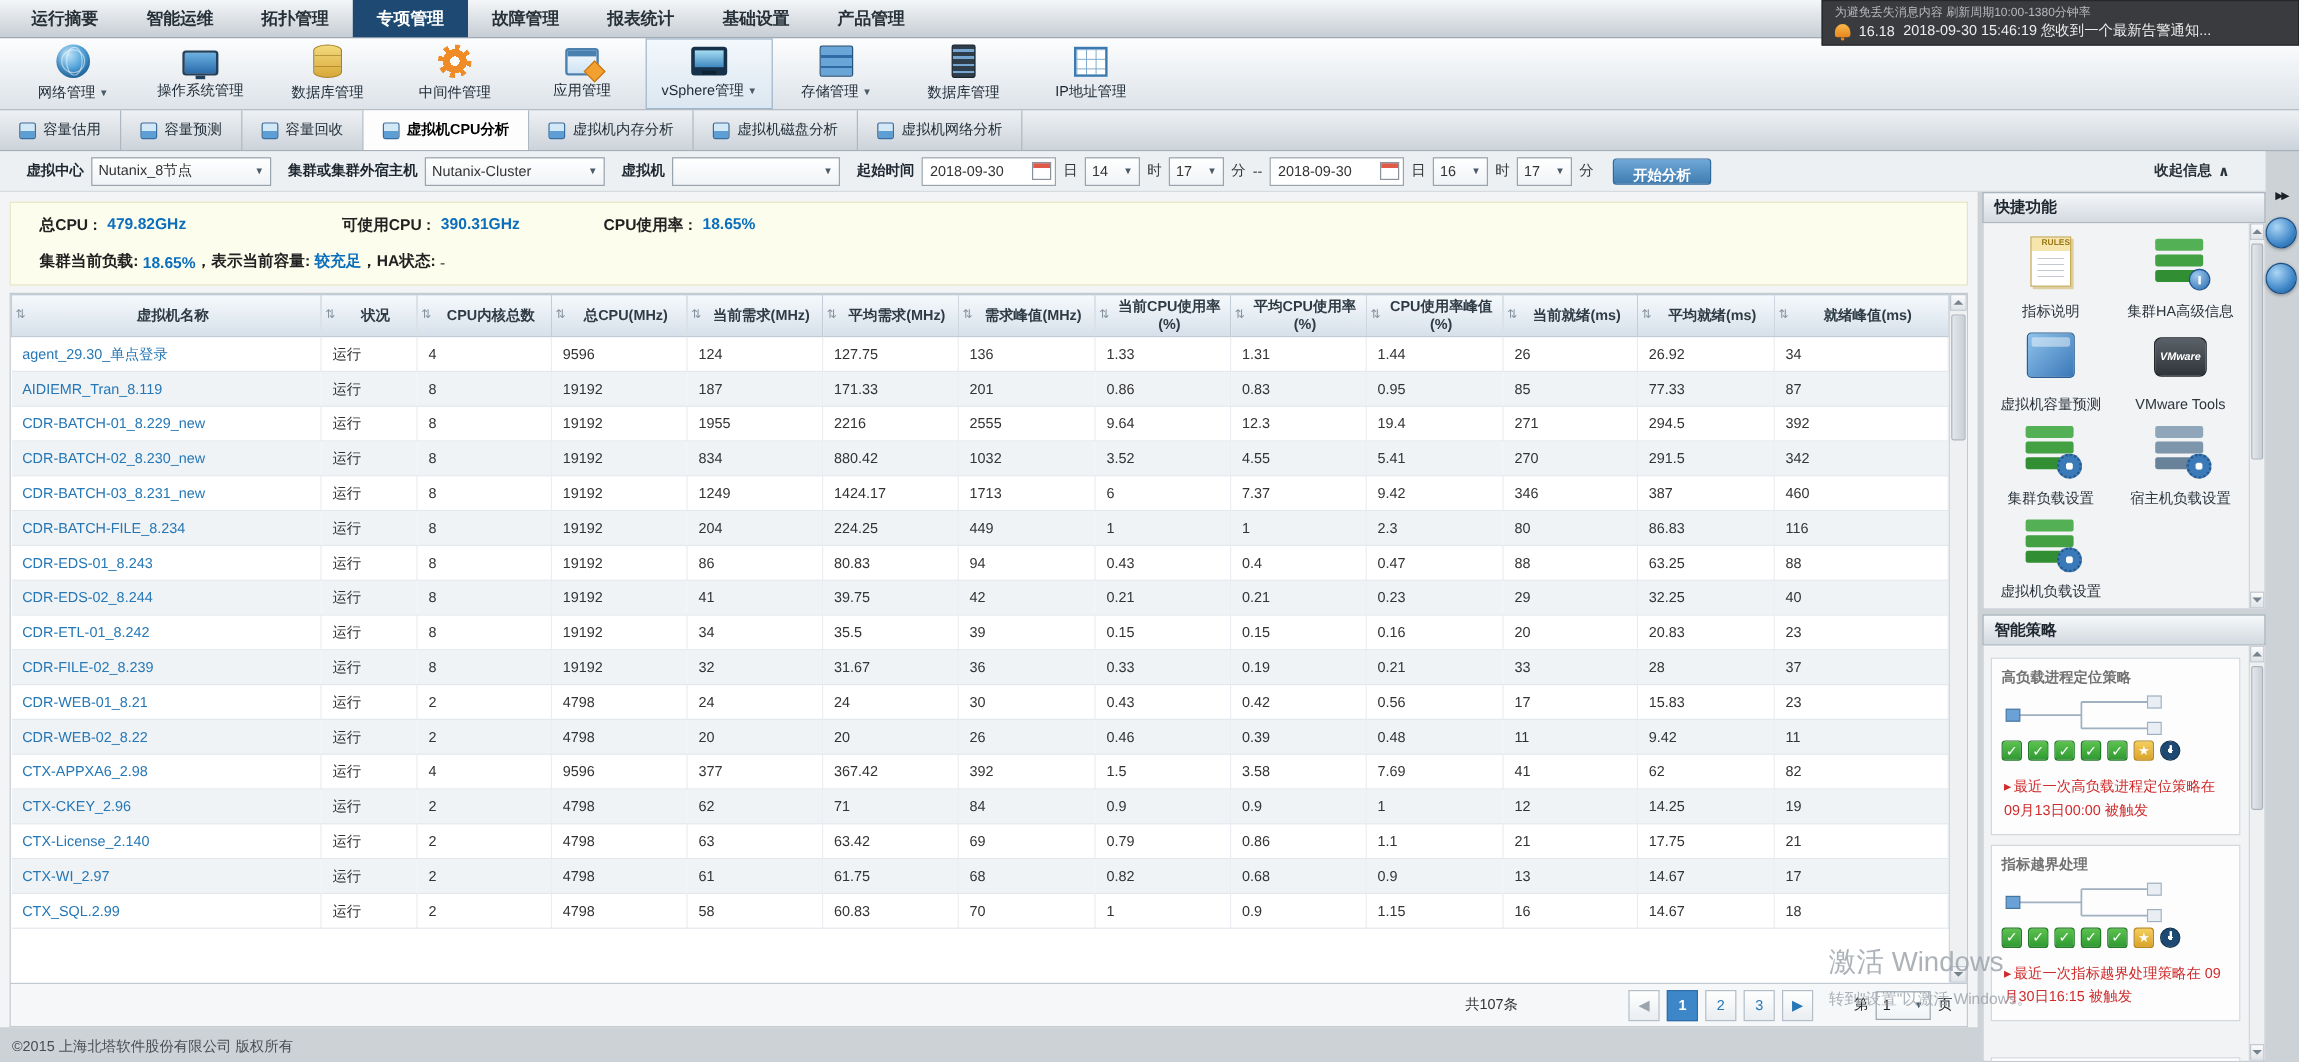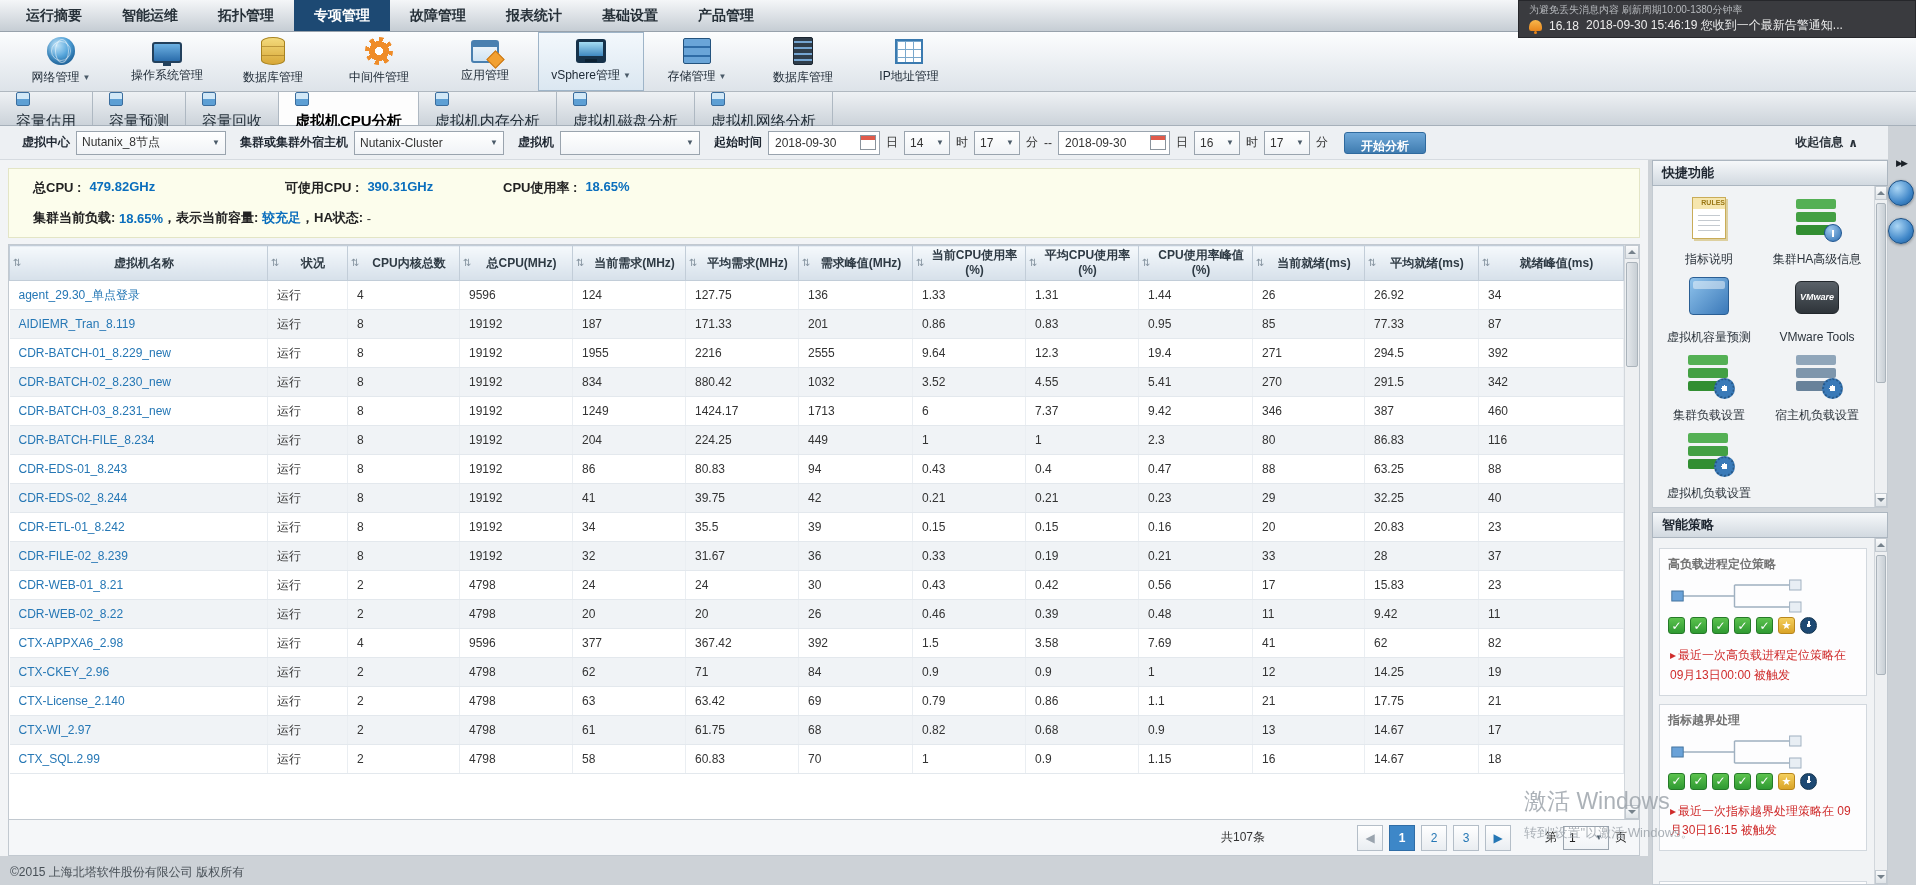--- a/index.html
+++ b/index.html
@@ -47,21 +47,21 @@
   .vsphere-icon::after{content:"";position:absolute;left:9px;right:9px;bottom:1px;height:3px;background:#0d2233;}
   .storage-icon{width:28px;height:26px;border:1px solid #24537e;border-radius:2px;background:repeating-linear-gradient(to bottom,#6aa5d8 0 7px,#2f6ca6 7px 9px);}
   .cabinet-icon{width:20px;height:28px;background:#2f3d4a;border:1px solid #1b2530;border-radius:2px;
     background-image:repeating-linear-gradient(to bottom,rgba(140,200,255,.75) 3px 5px,rgba(0,0,0,0) 5px 9px);}
   .ip-grid-icon{width:28px;height:25px;background:#fff;border:2px solid #3a7ab0;
     background-image:linear-gradient(#7aa8cc 1px,rgba(0,0,0,0) 1px),linear-gradient(90deg,#7aa8cc 1px,rgba(0,0,0,0) 1px);background-size:8px 8px;}
 
   
   .subtabs{position:absolute;left:0;top:92px;width:100%;height:34px;background:linear-gradient(#eef1f4,#ccd3da);
            border-bottom:1px solid #a6b0ba;display:flex;align-items:stretch;}
-  .subtab{display:flex;gap:6px;padding:0 16px;border-right:1px solid #aeb8c2;font-size:15px;color:#222e38;cursor:pointer;flex-direction:column;}
+  .subtab{display:flex;align-items:center;gap:6px;padding:0 16px;border-right:1px solid #aeb8c2;font-size:12px;color:#222e38;cursor:pointer;}
   .subtab.active{background:#fdfdfd;font-weight:bold;color:#000;}
   .stab-icon{width:14px;height:14px;border:1px solid #3a6d9e;border-radius:2px;background:linear-gradient(180deg,#d2e8f7 0 50%,#5d9fd4 50%);flex:0 0 auto;}
 
   
   .filter-row{position:absolute;left:0;top:126px;width:1888px;height:34px;background:#edf0f3;border-bottom:1px solid #d6dbe0;
               display:flex;align-items:center;gap:6px;padding:0 14px;}
   .flabel{font-weight:bold;color:#1e2630;white-space:nowrap;margin-left:8px;}
   .sel{height:24px;border:1px solid #9aa4ae;background:linear-gradient(#fff,#f0f3f6);display:flex;align-items:center;
        justify-content:space-between;padding:0 5px;gap:6px;cursor:pointer;white-space:nowrap;}
   .sel .caret{color:#4a5a68;}

